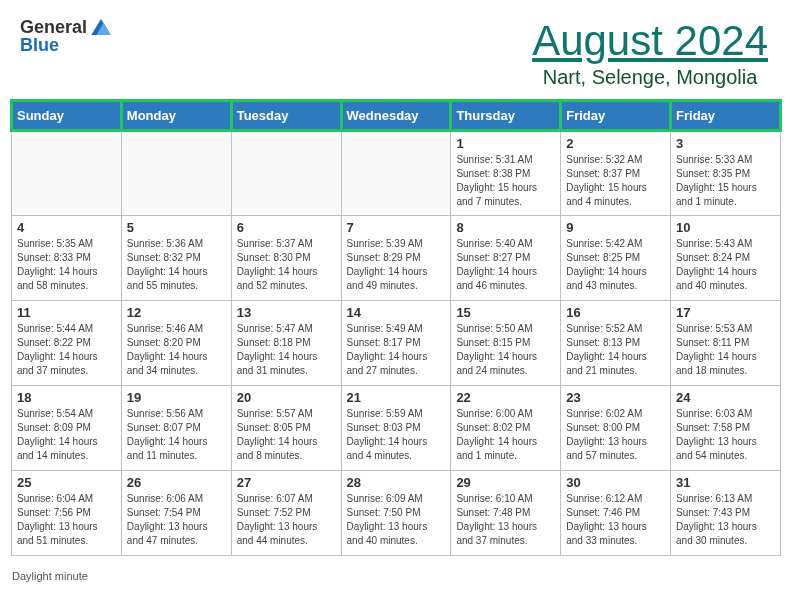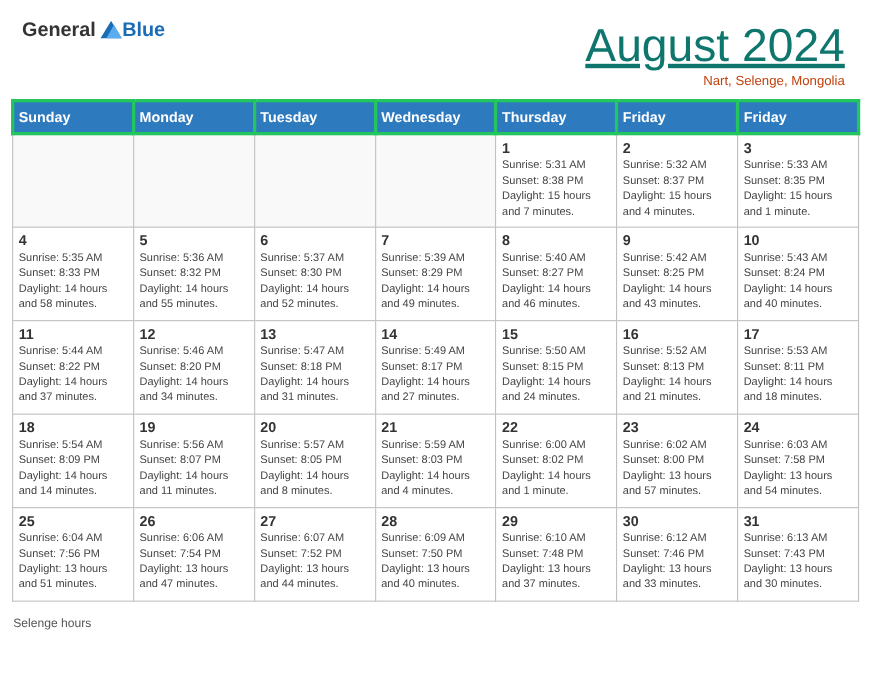--- a/index.html
+++ b/index.html
@@ -11,21 +11,21 @@
       overflow: hidden;
     }
     .header {
       display: flex;
       align-items: flex-start;
       justify-content: space-between;
       padding: 18px 24px 10px 20px;
     }
     .logo {
       display: flex;
-      flex-direction: row;
+      flex-direction: column;
       align-items: flex-start;
     }
     .logo-text {
       display: flex;
       align-items: center;
       gap: 2px;
     }
     .logo-general {
       font-size: 18px;
       font-weight: bold;
@@ -48,23 +48,24 @@
       text-align: right;
     }
     .month-title {
       font-size: 42px;
       font-weight: 300;
       color: #0f766e;
       line-height: 1.1;
       text-decoration: underline;
     }
     .location-title {
-      font-size: 12px;
-      color: #c2410c;
+      font-size: 20px;
+      color: #14532d;
       margin-top: 2px;
+      text-align: center;
     }
     .calendar-wrapper {
       padding: 0 10px 10px 10px;
     }
     table {
       width: 100%;
       border-collapse: collapse;
     }
     th {
       background-color: #2e7abf;
@@ -277,13 +278,13 @@
           </td>
           <td>
             <span class="day-num">31</span>
             <div class="day-info">Sunrise: 6:13 AM<br>Sunset: 7:43 PM<br>Daylight: 13 hours and 30 minutes.</div>
           </td>
         </tr>
       </tbody>
   </table>
 </div>
 
-<div class="footer-note">Selenge hours</div>
+<div class="footer-note">Daylight minute</div>
 
 </body></html>

